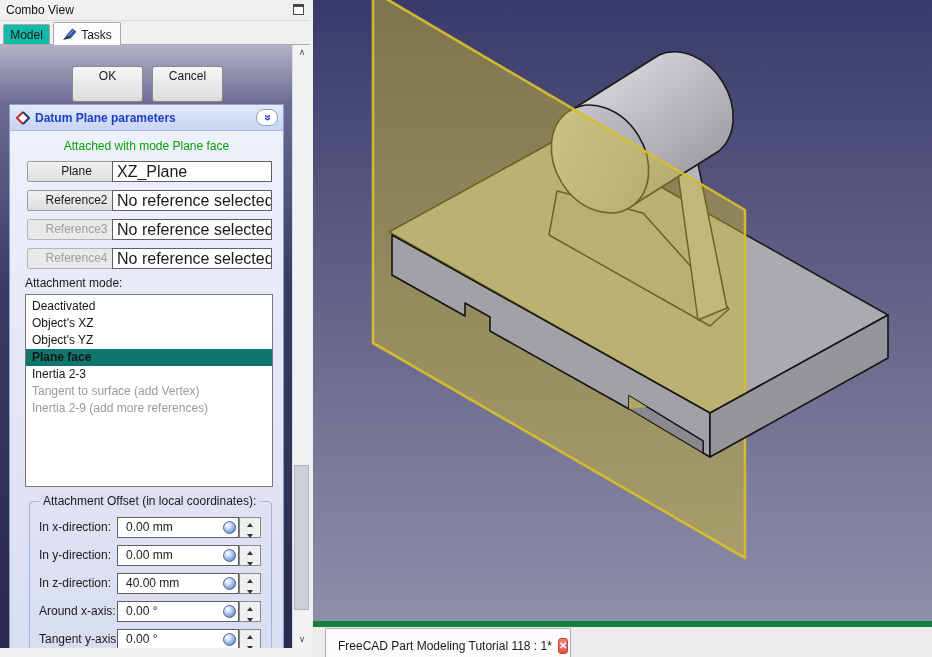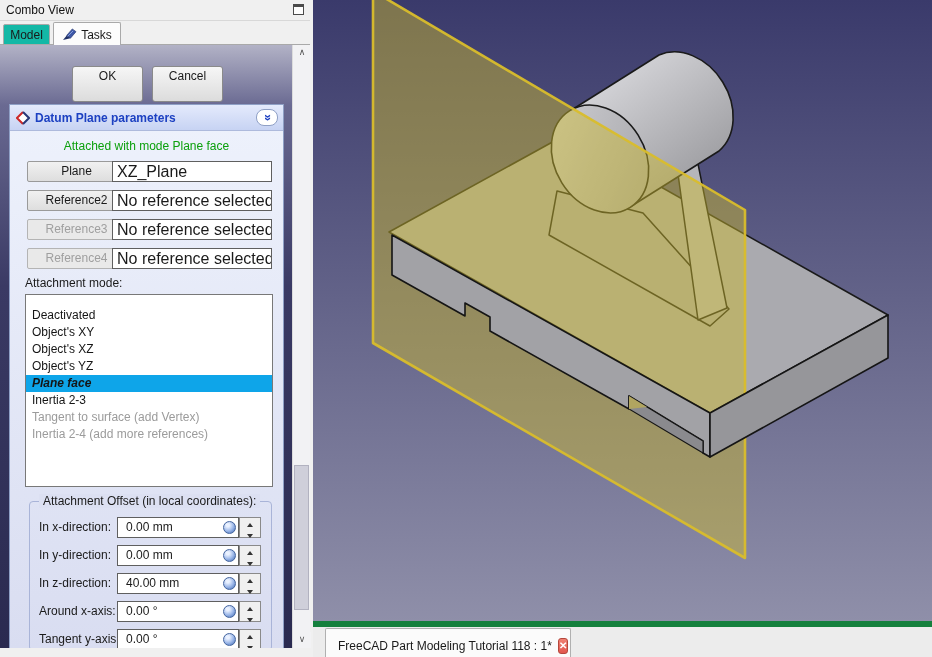--- a/index.html
+++ b/index.html
@@ -44,23 +44,23 @@
   #status-msg { position:absolute; left:0; top:34px; width:100%; text-align:center;
                 color:#0ca00c; font-size:12px; }
   .ref-row { position:absolute; left:0; width:100%; height:21px; }
   .ref-btn { position:absolute; left:17px; width:99px; height:21px; border:1px solid #9a9a9a; border-radius:2px;
              background:linear-gradient(#f1f1f1,#dedede); text-align:center; line-height:19px; font-size:12px; }
   .ref-btn.disabled { color:#9f9f9f; background:#e9e9e9; border-color:#b4b4b4; }
   .ref-field { position:absolute; left:102px; width:160px; height:21px; background:#fff;
                border:1px solid #5f5f5f; font-size:16px; line-height:19px; padding:0 4px; white-space:nowrap; overflow:hidden; }
   #mode-label { position:absolute; left:15px; top:171px; font-size:12px; }
   #mode-list { position:absolute; left:15px; top:189px; width:248px; height:193px; background:#fff;
-               border:1px solid #787878; padding-top:12px; overflow:hidden; }
+               border:1px solid #787878; padding-top:3px; overflow:hidden; }
   .mode-item { height:17px; line-height:17px; padding-left:6px; font-size:12px; color:#151515; }
-  .mode-item.selected { background:#0ea5e9; font-weight:bold;font-style:italic; }
+  .mode-item.selected { background:#0f766e; font-weight:bold; }
   .mode-item.disabled { color:#9b9b9b; }
 
   #offset-group { position:absolute; left:19px; top:396px; width:243px; height:150px;
                   border:1px solid #a9b4d8; border-radius:4px; }
   #offset-legend { position:absolute; left:9px; top:-8px; background:#dce0f2; padding:0 4px; font-size:12px; }
   .spin-row { position:absolute; left:0; width:100%; height:21px; }
   .spin-label { position:absolute; left:9px; top:3px; font-size:12px; }
   .spin-field { position:absolute; left:87px; top:0; width:122px; height:21px; background:#fff;
                 border:1px solid #5f5f5f; font-size:12px; line-height:19px; padding:0 8px; }
   .expr-icon { position:absolute; right:2px; top:3px; width:13px; height:13px; border-radius:50%;
@@ -155,27 +155,26 @@
         </div>
         <div class="ref-row" style="top:143px">
           <div class="ref-btn disabled">Reference4</div>
           <div class="ref-field">No reference selected</div>
         </div>
 
         <div id="mode-label">Attachment mode:</div>
 
         <div id="mode-list">
           <div class="mode-item">Deactivated</div>
-          <div class="mode-item">Object's XY</div>
           <div class="mode-item">Object's XZ</div>
           <div class="mode-item">Object's YZ</div>
           <div class="mode-item selected">Plane face</div>
           <div class="mode-item">Inertia 2-3</div>
           <div class="mode-item disabled">Tangent to surface (add Vertex)</div>
-          <div class="mode-item disabled">Inertia 2-4 (add more references)</div>
+          <div class="mode-item disabled">Inertia 2-9 (add more references)</div>
         </div>
 
         <div id="offset-group">
           <div id="offset-legend">Attachment Offset (in local coordinates):</div>
 
           <div class="spin-row" style="top:15px">
             <span class="spin-label">In x-direction:</span>
             <div class="spin-field">
               <span>0.00 mm</span>
               <span class="expr-icon"></span>

